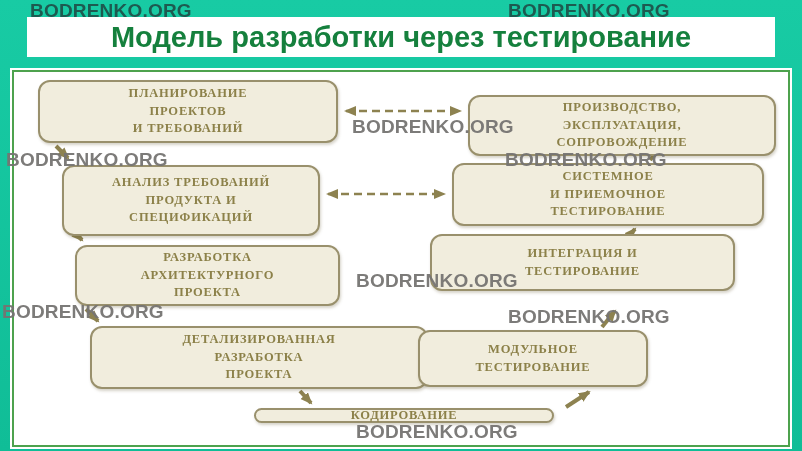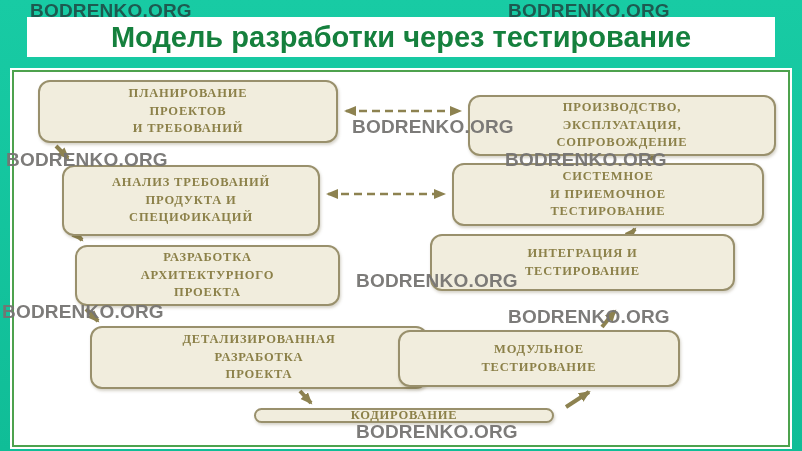--- a/index.html
+++ b/index.html
@@ -119,21 +119,21 @@
     </div>
     <div class="box" style="left:442px;top:95px;width:312px;height:63px">
       <span class="box-label">СИСТЕМНОЕ
 И ПРИЕМОЧНОЕ
 ТЕСТИРОВАНИЕ</span>
     </div>
     <div class="box" style="left:420px;top:166px;width:305px;height:57px">
       <span class="box-label">ИНТЕГРАЦИЯ И
 ТЕСТИРОВАНИЕ</span>
     </div>
-    <div class="box" style="left:388px;top:262px;width:282px;height:57px">
+    <div class="box" style="left:408px;top:262px;width:230px;height:57px">
       <span class="box-label">МОДУЛЬНОЕ
 ТЕСТИРОВАНИЕ</span>
     </div>
 
     <div class="box" style="left:244px;top:340px;width:300px;height:15px">
       <span class="box-label">КОДИРОВАНИЕ</span>
     </div>
 
     <div class="panel-border"></div>
   </div>

